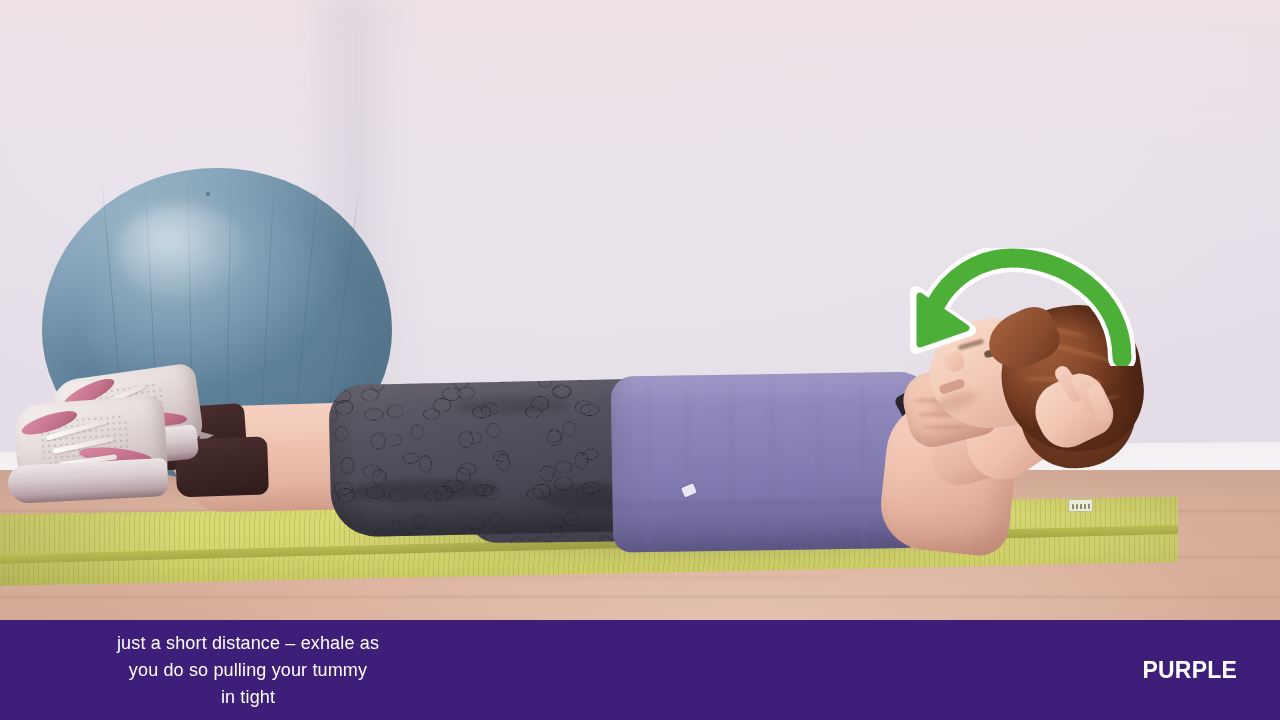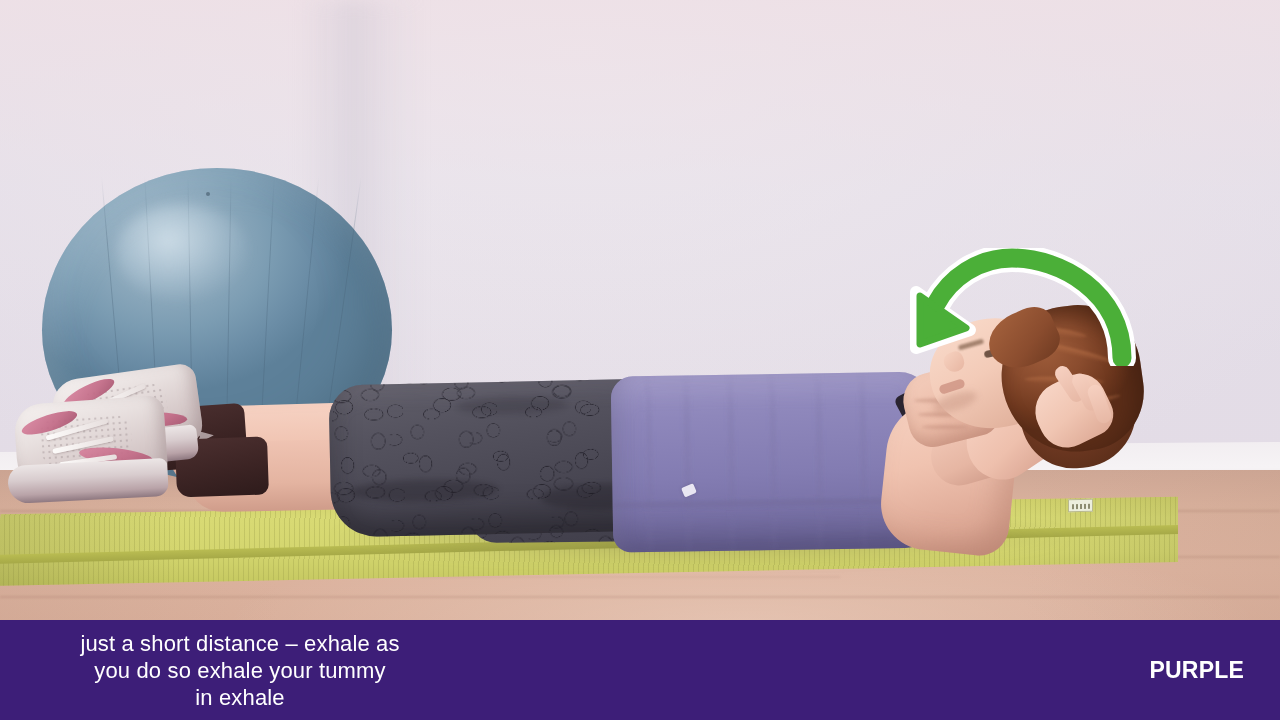--- a/index.html
+++ b/index.html
@@ -333,34 +333,34 @@
   
   .arrow-svg { position:absolute; left:908px; top:248px; width:232px; height:118px; }
 
   
   .caption-bar {
     position:absolute; left:0; top:620px; width:1280px; height:100px;
     background:#3d1e78;
     display:flex; align-items:center;
   }
   .caption-text {
-    position:absolute; left:40px; top:0; width:400px; height:100px;
+    position:absolute; left:48px; top:0; width:400px; height:100px;
     display:flex; flex-direction:column; justify-content:center; align-items:center;
     color:#ffffff;
-    font-size:22px; line-height:27px; font-weight:400;
+    font-size:18px; line-height:27px; font-weight:400;
     letter-spacing:.15px;
     text-align:center;
   }
   .phase-label {
     position:absolute; right:36px; top:0; height:100px;
     display:flex; align-items:center;
     color:#ffffff;
     font-size:23px; letter-spacing:.2px; white-space:nowrap;
   }
-  .phase-label .b { font-weight:700; }
+  .phase-label .b { font-weight:700; margin-right:7px; }
   .phase-label .r { font-weight:400; }
 </style>
 </head>
 <body>
 
 <div id="frame">
 
   <div class="wall"></div>
   <div class="wall-tint"></div>
   <div class="wall-corner"></div>
@@ -490,21 +490,21 @@
     <path d="M214 110 C 214 44, 152 10, 104 10 C 70 10, 42 30, 28 56" fill="none" stroke="#ffffff" stroke-width="28" stroke-linecap="round"></path>
     <path d="M8 100 L 8 44 L 62 82 Z" fill="#ffffff" stroke="#ffffff" stroke-width="12" stroke-linejoin="round"></path>
 
     <path d="M214 110 C 214 44, 152 10, 104 10 C 70 10, 42 30, 28 56" fill="none" stroke="#4BAF38" stroke-width="19" stroke-linecap="round"></path>
     <path d="M12 96 L 12 48 L 58 80 Z" fill="#4BAF38" stroke="#4BAF38" stroke-width="7" stroke-linejoin="round"></path>
   </svg>
 
   <div class="caption-bar">
     <div class="caption-text">
       <span>just a short distance – exhale as</span>
-      <span>you do so exhale your tummy</span>
-      <span>in exhale</span>
+      <span>you do so pulling your tummy</span>
+      <span>in tight</span>
     </div>
     <div class="phase-label">
       <span class="b">PURPLE</span>
     </div>
   </div>
 
 </div>
 
 </body></html>

